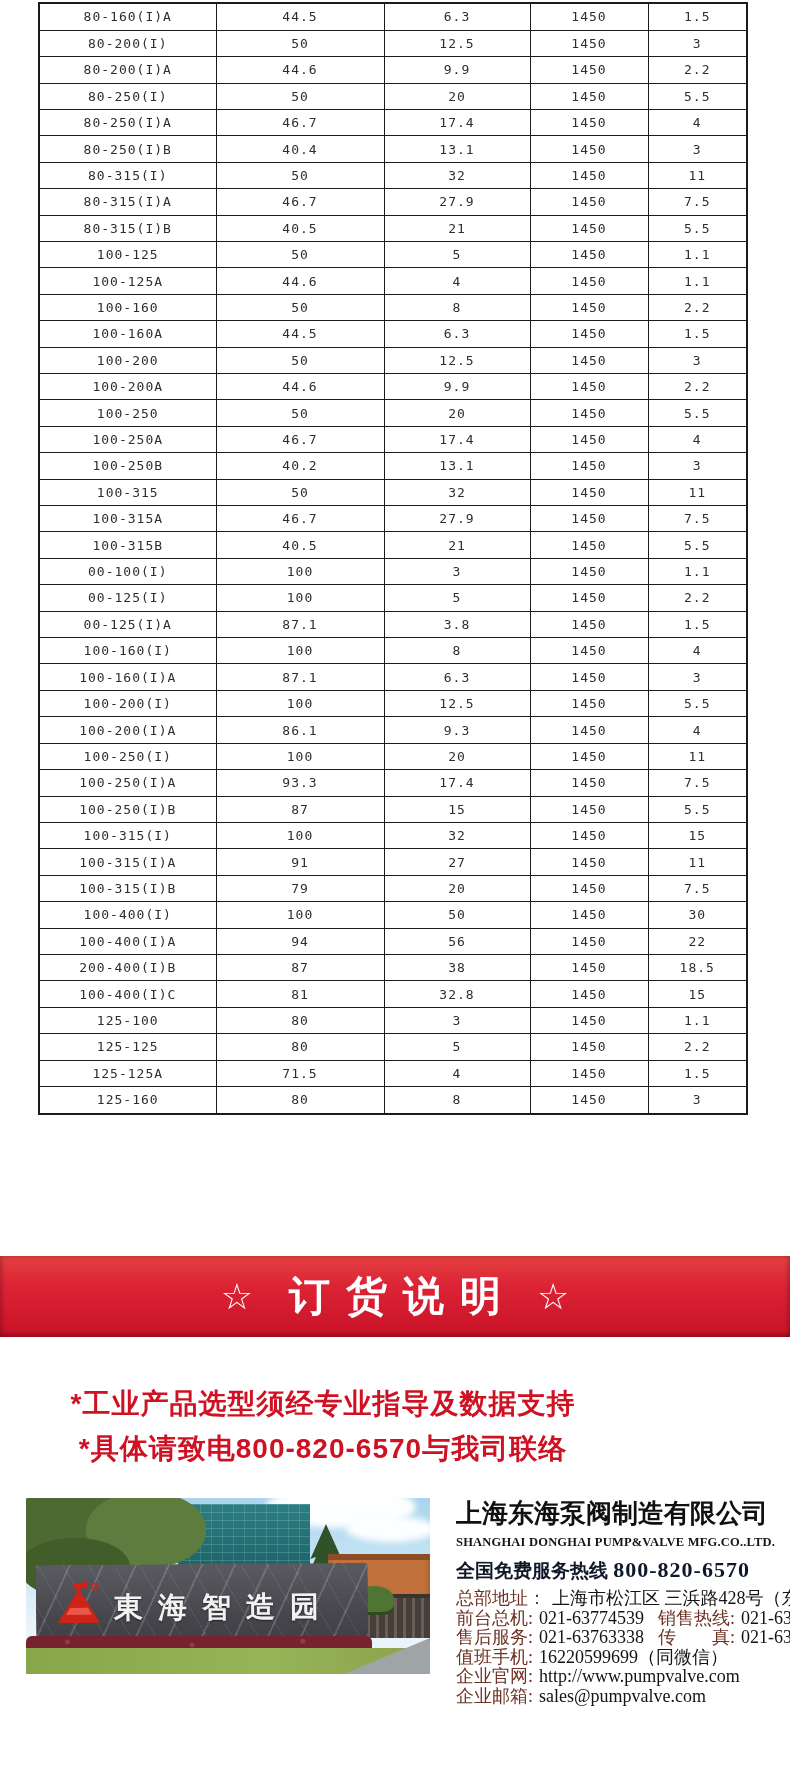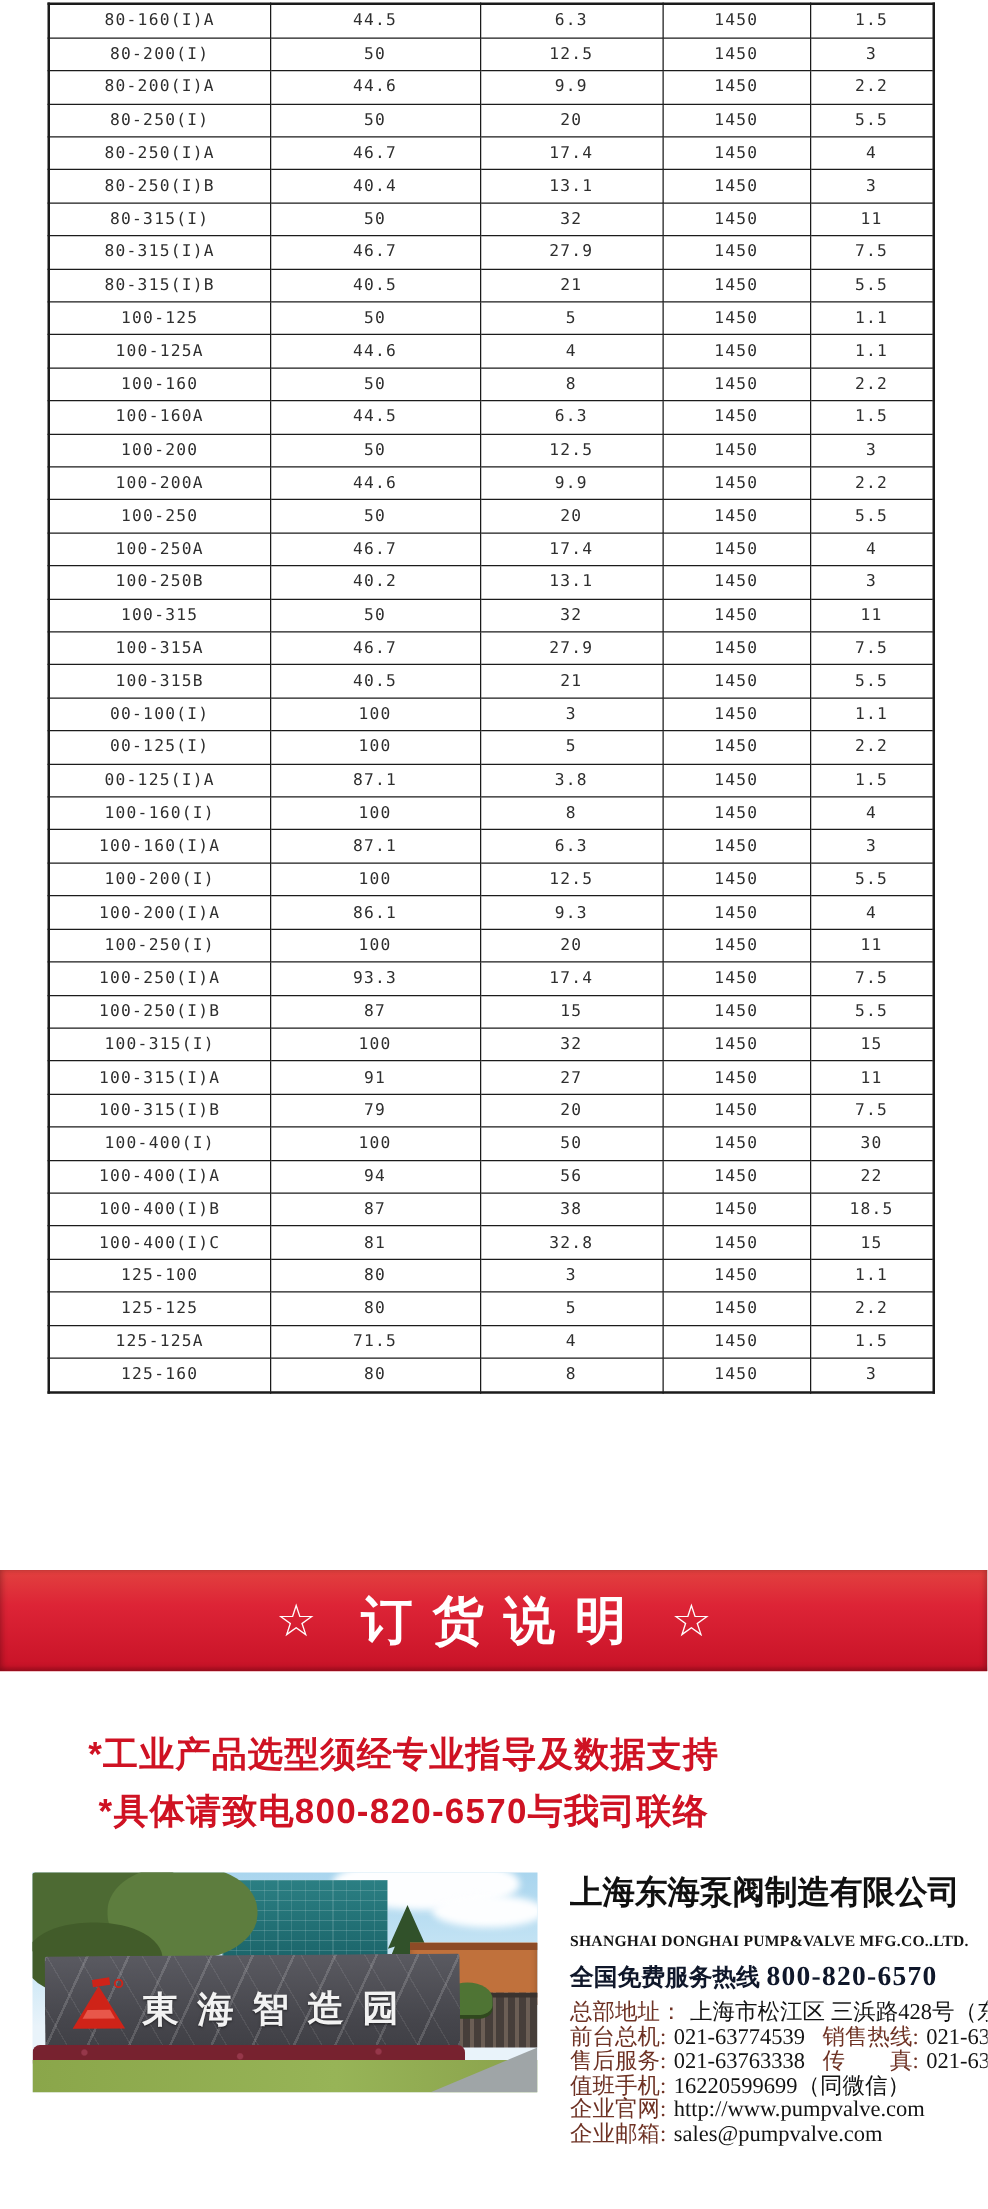--- a/index.html
+++ b/index.html
@@ -71,21 +71,21 @@
                            radial-gradient(circle at 48% 60%,#96374a 2px,transparent 3px),
                            radial-gradient(circle at 80% 35%,#96374a 2px,transparent 3px);}
   .grass{position:absolute;left:0;top:150px;width:404px;height:26px;
          background:linear-gradient(90deg,#8aa64a 0%,#97b457 60%,#8aa24c 100%);}
   .walk{position:absolute;left:318px;top:140px;width:86px;height:36px;background:#9fa5a7;
         clip-path:polygon(100% 0,100% 100%,0 100%);}
 
   .company{position:absolute;left:456px;top:1496px;width:330px;}
   .cname{font-size:26px;font-weight:900;color:#101010;letter-spacing:0;white-space:nowrap;}
   .cname-en{font-family:"Liberation Serif",serif;font-weight:700;font-size:12.5px;color:#151515;
-            margin-top:15px;white-space:nowrap;letter-spacing:.2px;}
+            margin-top:4px;white-space:nowrap;letter-spacing:.2px;}
   .hotline{margin-top:7px;margin-bottom:5px;color:#0f172a;font-weight:900;font-size:19px;white-space:nowrap;}
   .hotline .num{font-family:"Liberation Serif",serif;font-size:22px;letter-spacing:1px;}
   .contact-line{font-family:"Liberation Serif",serif;font-size:18px;line-height:19.5px;
                 white-space:nowrap;font-weight:400;}
   .c-label{color:#6e3224;}
   .c-label.gap{margin-left:14px;}
   .c-value{color:#131313;margin-left:6px;}
 </style>
 </head>
 <body>
@@ -347,21 +347,21 @@
           <td>30</td>
         </tr>
         <tr>
           <td>100-400(I)A</td>
           <td>94</td>
           <td>56</td>
           <td>1450</td>
           <td>22</td>
         </tr>
         <tr>
-          <td>100-400(I)B</td>
+          <td>200-400(I)B</td>
           <td>87</td>
           <td>38</td>
           <td>1450</td>
           <td>18.5</td>
         </tr>
         <tr>
           <td>100-400(I)C</td>
           <td>81</td>
           <td>32.8</td>
           <td>1450</td>

